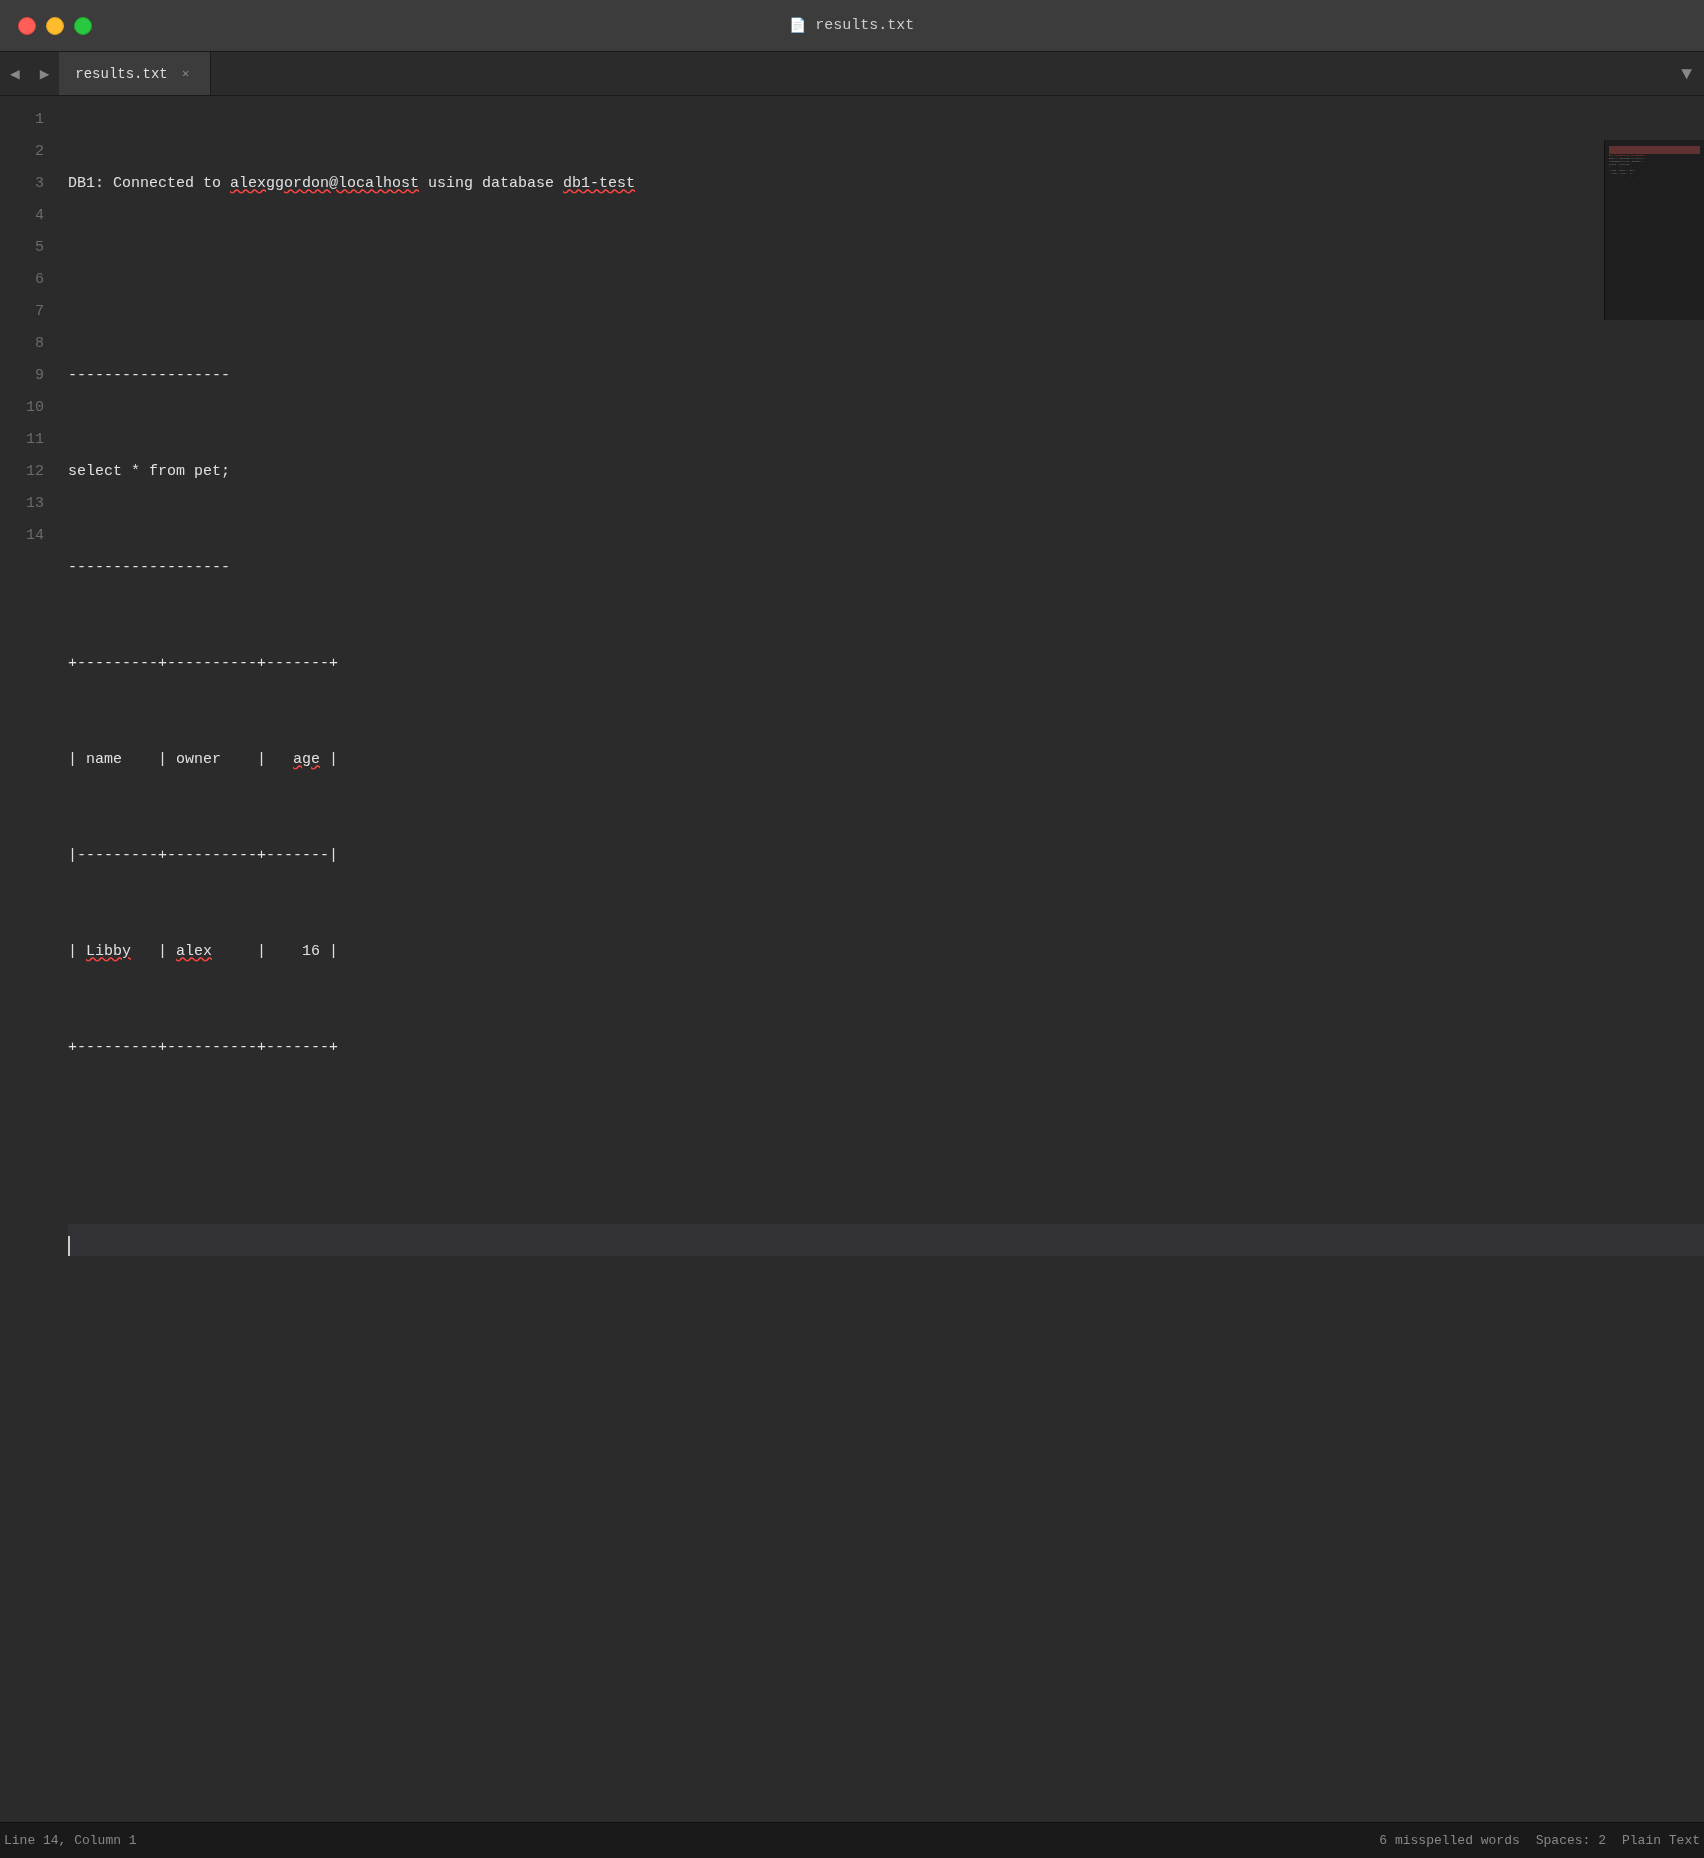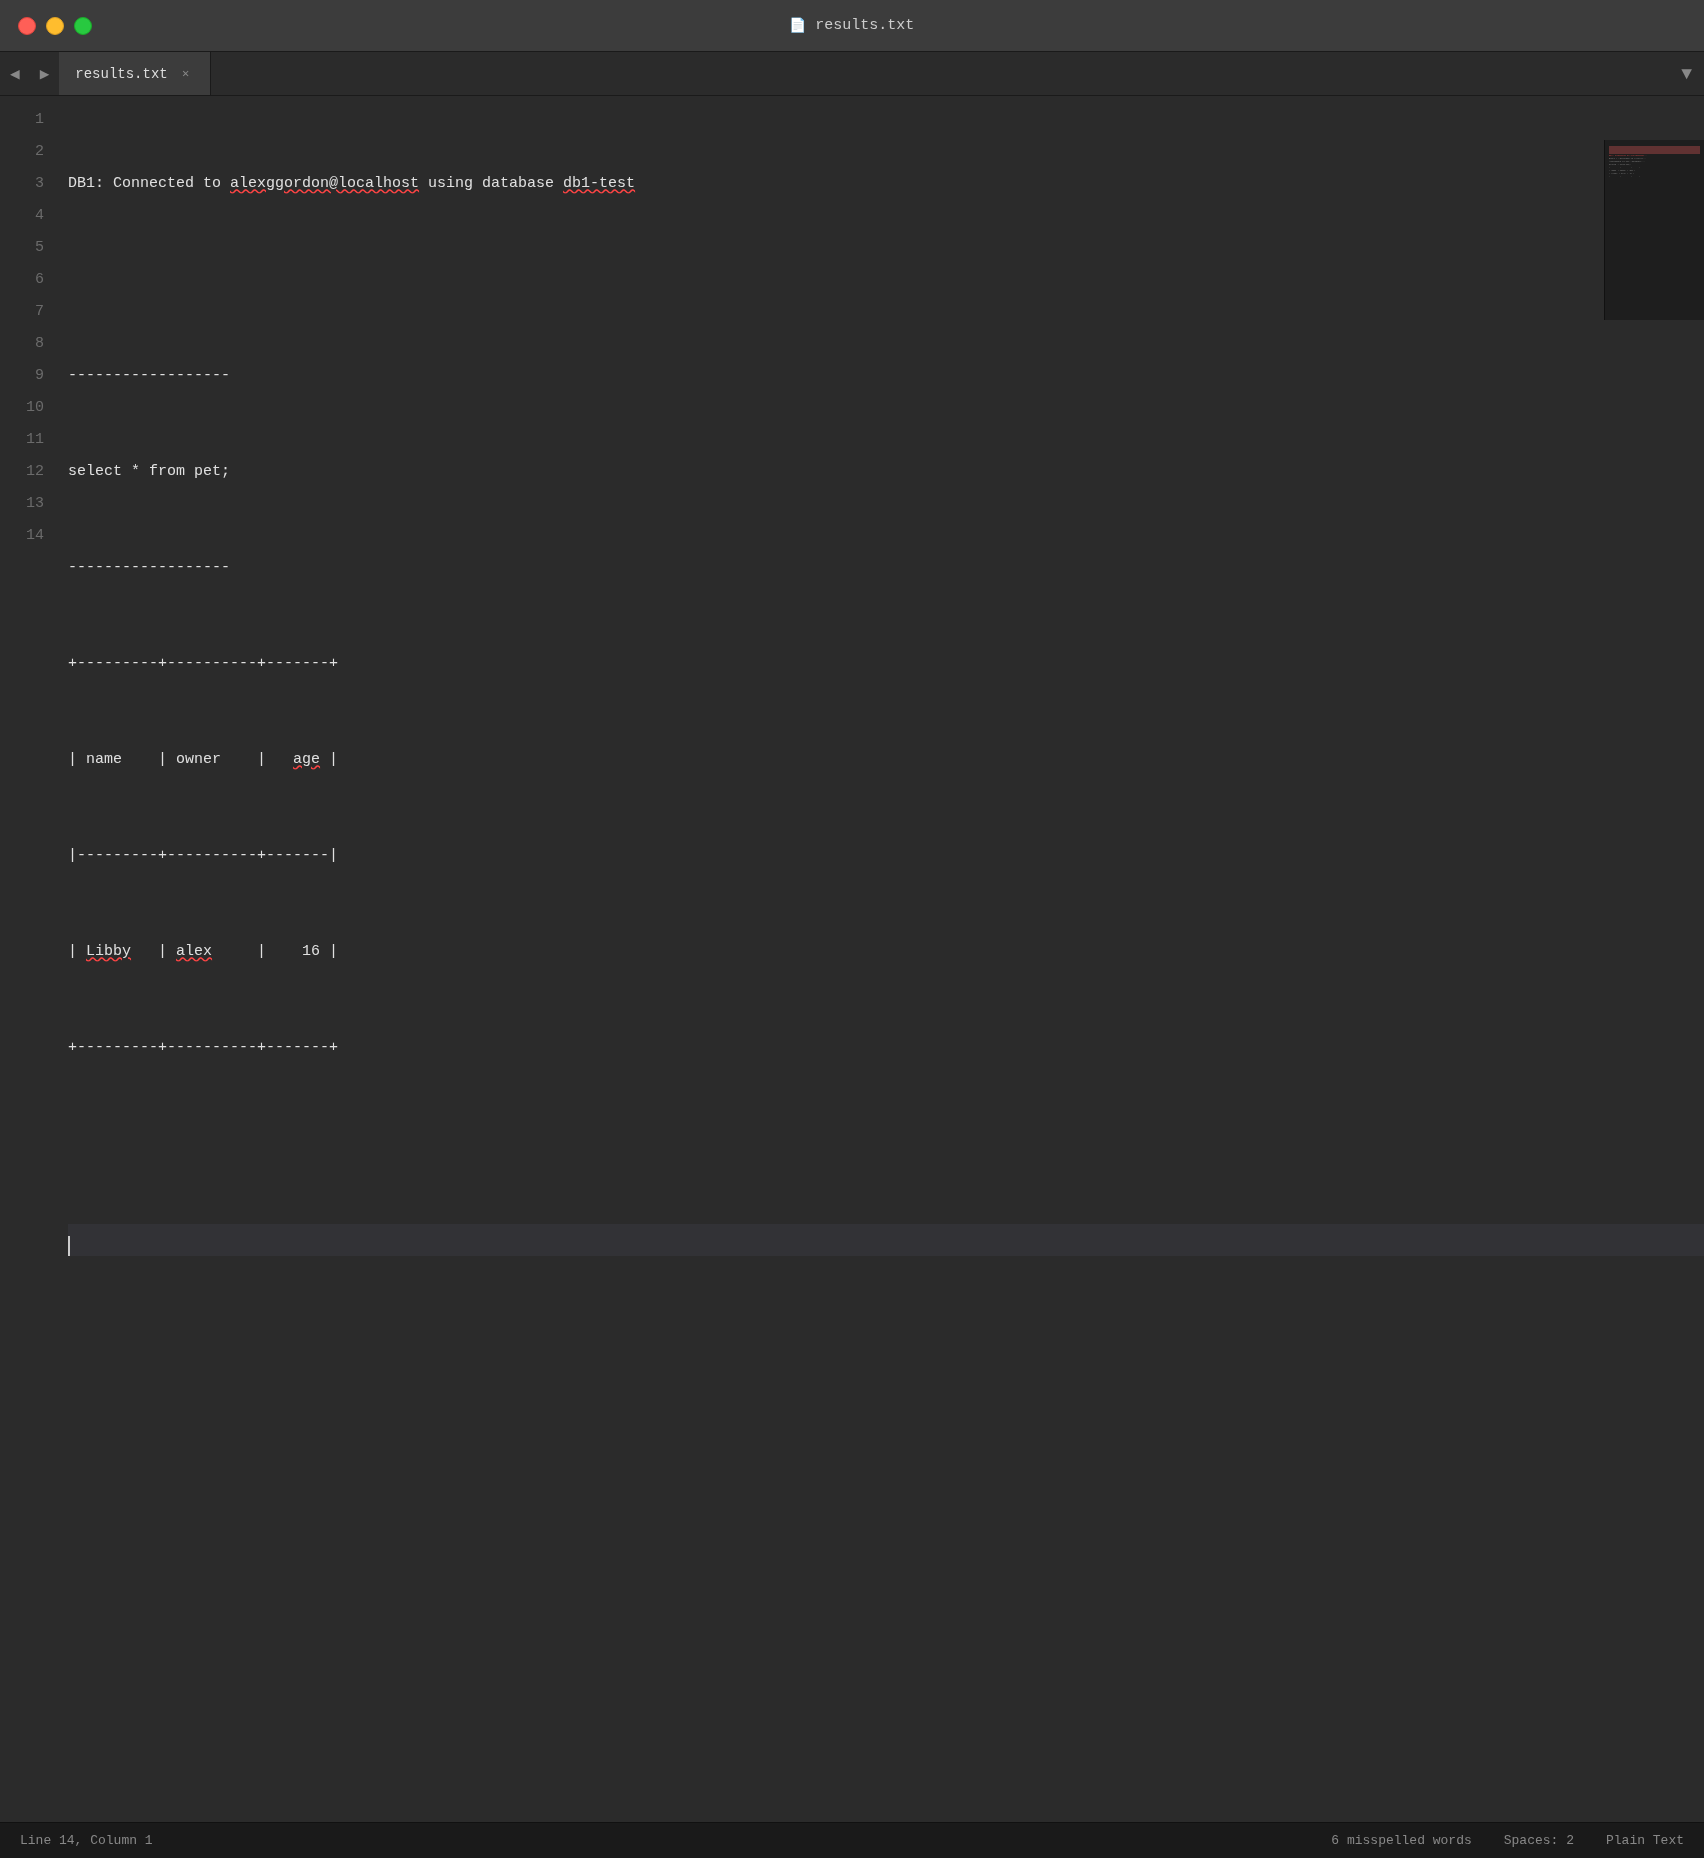--- a/index.html
+++ b/index.html
@@ -215,34 +215,34 @@
     @keyframes blink {
       50% { opacity: 0; }
     }
 
     
     .status-bar {
       height: 36px;
       background: #1a1a1a;
       display: flex;
       align-items: center;
-      padding: 0 20px;
+      padding: 0 4px;
       color: #888888;
       font-size: 13px;
       flex-shrink: 0;
       border-top: 1px solid #111;
     }
 
     .status-left {
       flex: 1;
     }
 
     .status-right {
       display: flex;
-      gap: 32px;
+      gap: 16px;
       align-items: center;
     }
   </style>
 </head>
 <body>
 
 <div class="title-bar">
   <div class="traffic-lights">
     <div class="traffic-light close"></div>
     <div class="traffic-light minimize"></div>

